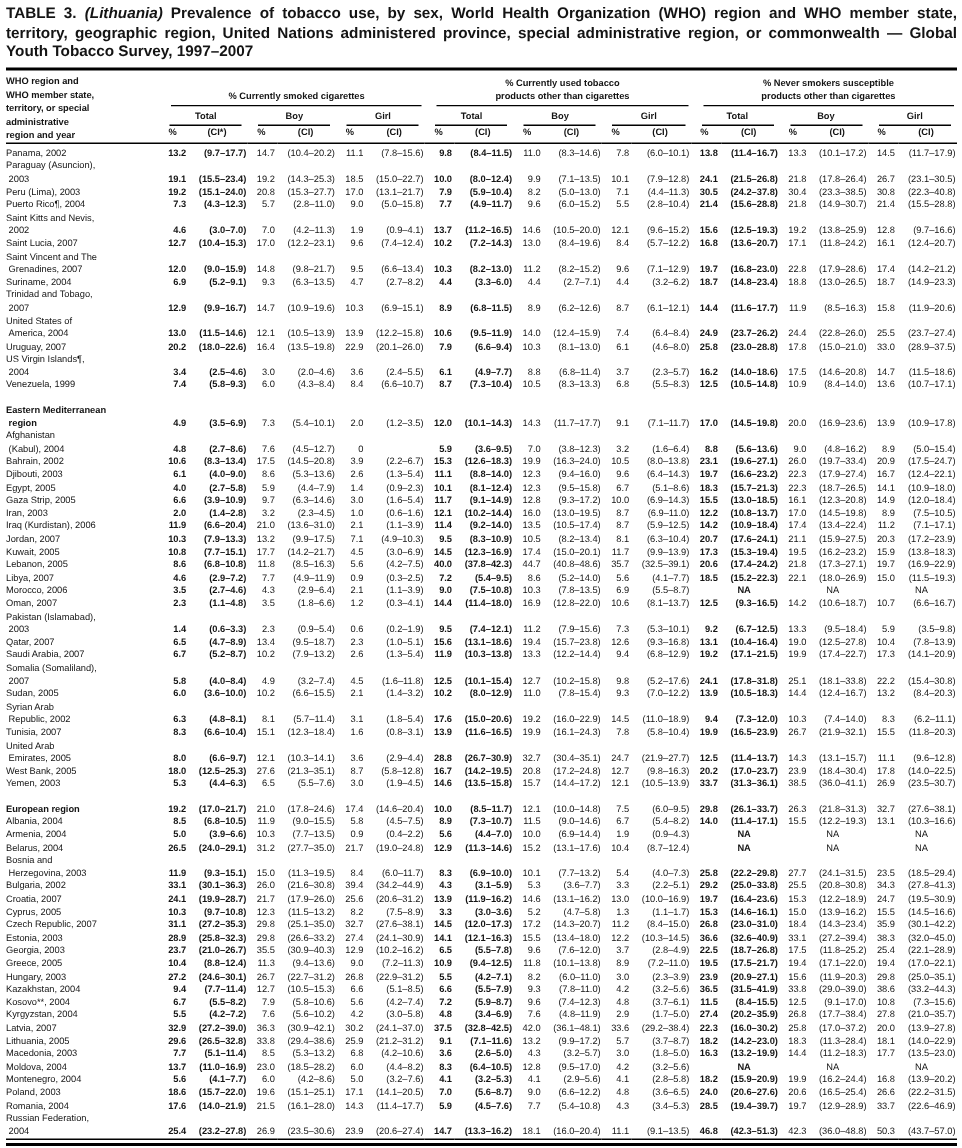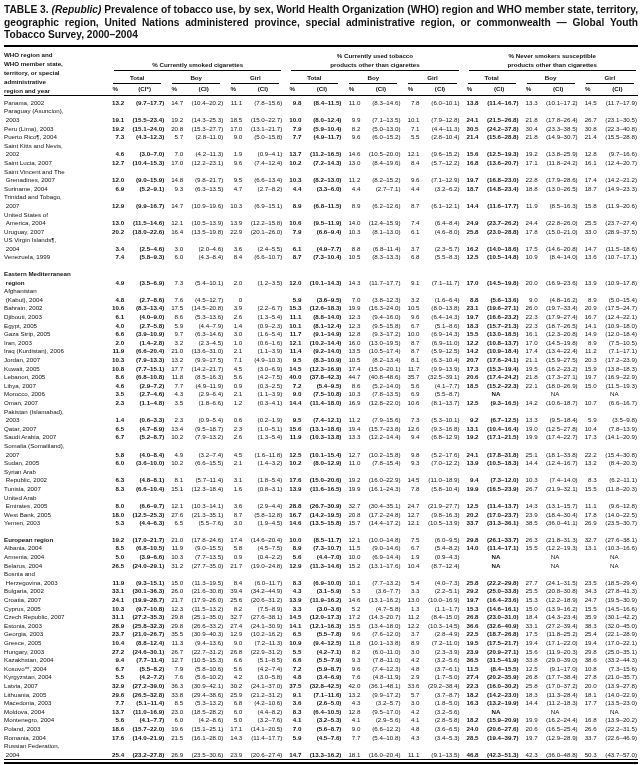--- a/index.html
+++ b/index.html
@@ -32,21 +32,21 @@
   td.na{text-align:center;padding-right:8px;}
   .bold{font-weight:bold;}
   tr.spacer td{padding-top:8px;}
   tbody tr:first-child td{padding-top:3px;}
   .end-rule{width:634px;height:2px;border-bottom:2px solid #000;}
 </style>
 </head>
 <body>
 
 <div class="page">
-  <div class="title"><span>TABLE 3. </span><span class="cont">(Republic)</span><span> Prevalence of tobacco use, by sex, World Health Organization (WHO) region and WHO member state, territory, geographic region, United Nations administered province, special administrative region, or commonwealth — Global Youth Tobacco Survey, 2000–2004</span></div>
+  <div class="title"><span>TABLE 3. </span><span class="cont">(Lithuania)</span><span> Prevalence of tobacco use, by sex, World Health Organization (WHO) region and WHO member state, territory, geographic region, United Nations administered province, special administrative region, or commonwealth — Global Youth Tobacco Survey, 1997–2007</span></div>
 
   <table>
     <colgroup>
       <col class="c-name">
       <col class="c-pct">
         <col class="c-ci">
         <col class="c-pct">
         <col class="c-ci">
         <col class="c-pct">
         <col class="c-ci">

